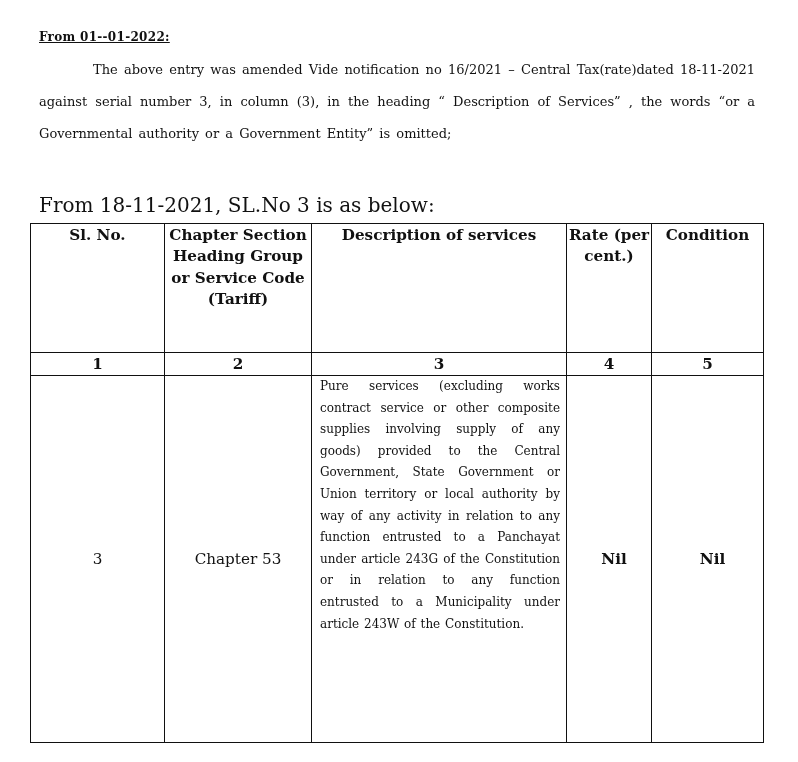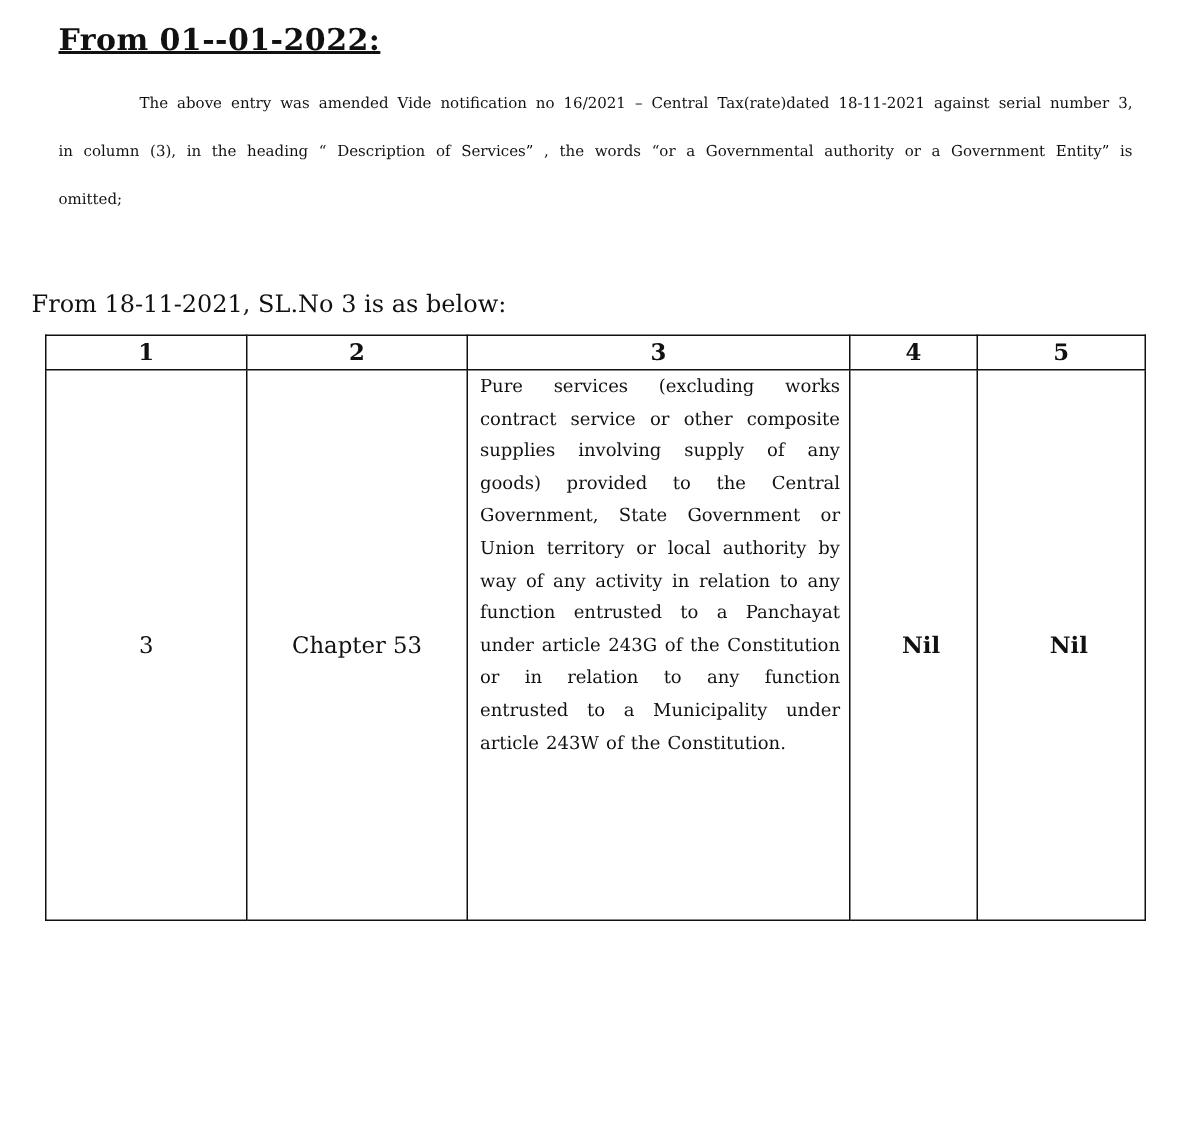--- a/index.html
+++ b/index.html
@@ -1,23 +1,23 @@
 <!DOCTYPE html>
 <html><head>
 <meta charset="utf-8">
 <style>
   html, body { margin: 0; padding: 0; background: #ffffff; }
   body { width: 798px; height: 762px; position: relative; overflow: hidden;
          font-family: "DejaVu Serif", "Liberation Serif", serif; color: #111; }
-  .heading { position: absolute; left: 39px; top: 14px; font-size: 20px; font-weight: bold;
+  .heading { position: absolute; left: 39px; top: 30px; font-size: 12px; font-weight: bold;
              text-decoration: underline; letter-spacing: 0.3px; }
-  .para { position: absolute; left: 39px; width: 716px; top: 54px; font-size: 10px;
+  .para { position: absolute; left: 39px; width: 716px; top: 54px; font-size: 13px;
           line-height: 32.2px; text-align: justify; text-align-last: left; word-spacing: 2px; }
   .para .indent { display: inline-block; width: 54px; }
-  .intro { position: absolute; left: 21px; top: 193px; font-size: 16px; }
+  .intro { position: absolute; left: 39px; top: 193px; font-size: 20px; }
   table { position: absolute; left: 30px; top: 223px; border-collapse: collapse;
           width: 733px; table-layout: fixed; }
   td, th { border: 1.5px solid #111; padding: 0; vertical-align: top; font-size: 15.2px; }
   th { font-weight: bold; text-align: center; line-height: 21.4px; padding-top: 1px; }
   col.c1 { width: 134px; } col.c2 { width: 147px; } col.c3 { width: 255px; }
   col.c4 { width: 85px; } col.c5 { width: 112px; }
   tr.head th { height: 127px; }
   tr.nums td { font-weight: bold; text-align: center; height: 22px; line-height: 22px; }
   tr.body td { height: 366px; }
   td.mid { vertical-align: middle; text-align: center; }
@@ -36,20 +36,27 @@
 
 <table>
   <colgroup>
       <col class="c1">
       <col class="c2">
       <col class="c3">
       <col class="c4">
       <col class="c5">
     </colgroup>
   <tbody>
+      <tr class="head">
+    <th>Sl. No.</th>
+    <th>Chapter Section Heading Group or Service Code (Tariff)</th>
+    <th>Description of services</th>
+    <th>Rate (per cent.)</th>
+    <th>Condition</th>
+  </tr>
   <tr class="nums">
     <td>1</td>
     <td>2</td>
     <td>3</td>
     <td>4</td>
     <td>5</td>
   </tr>
   <tr class="body">
     <td class="mid">3</td>
     <td class="mid">Chapter 53</td>

